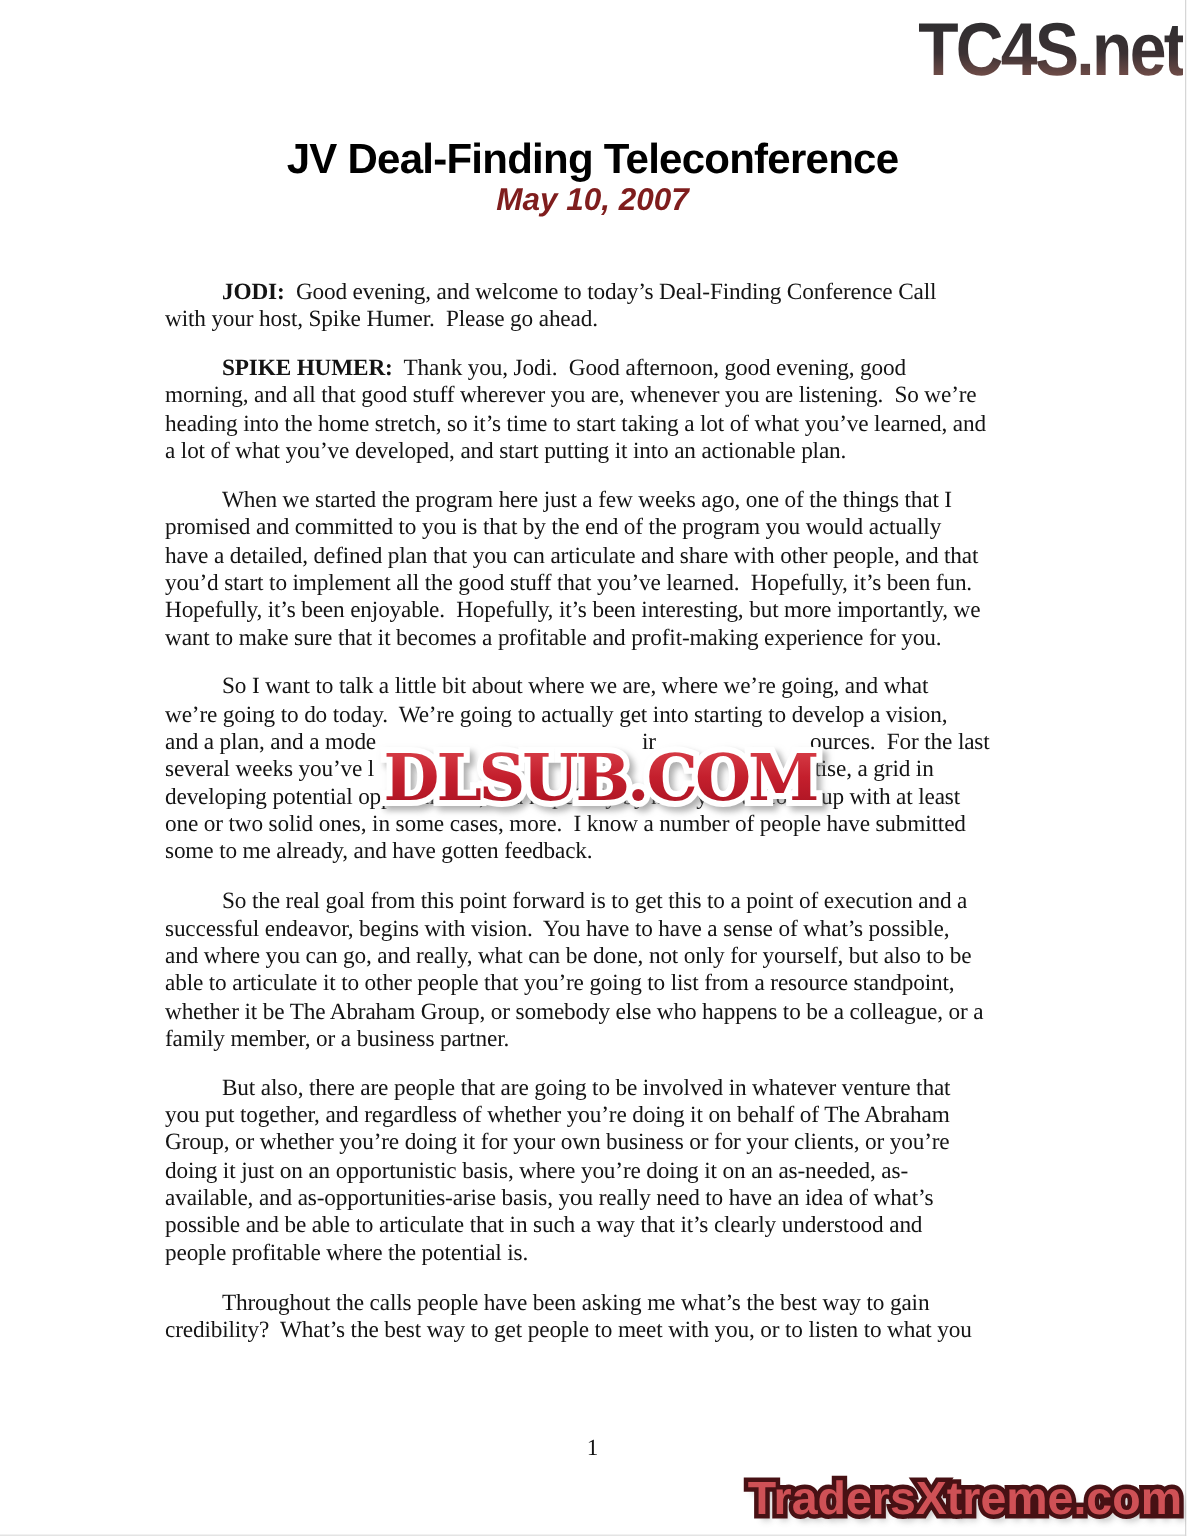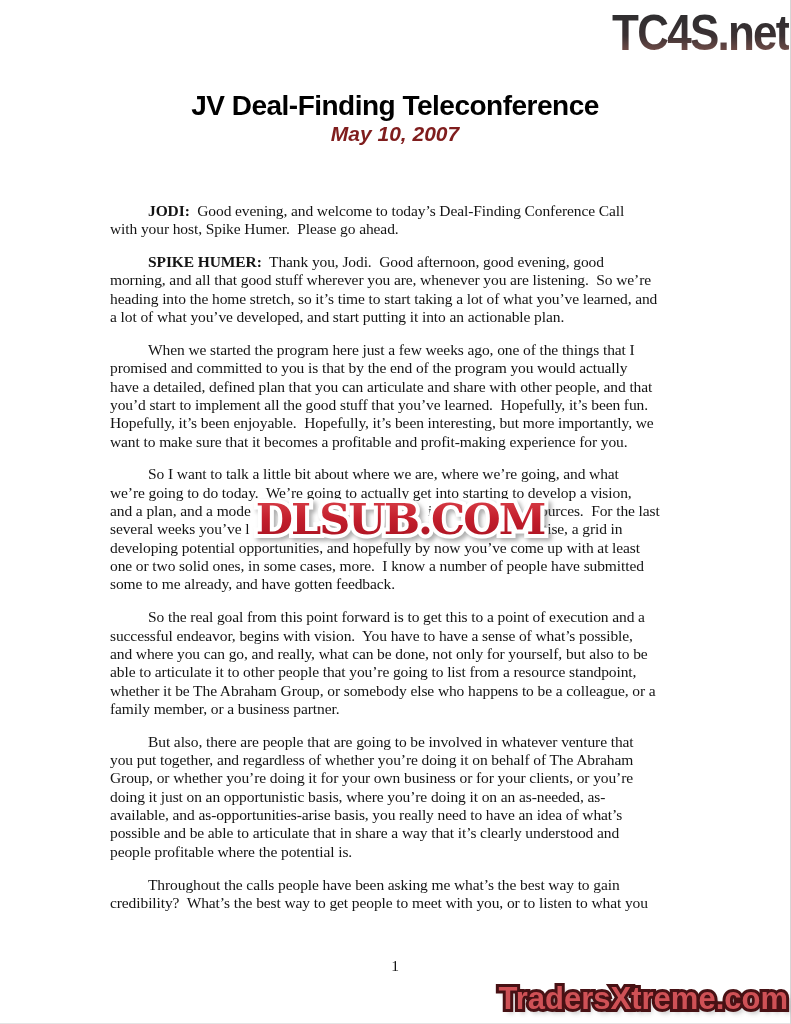--- a/index.html
+++ b/index.html
@@ -27,21 +27,21 @@
     font-size:28px;line-height:32px;letter-spacing:-.5px;color:#000;
   }
   .subtitle{
     font-family:"Liberation Sans",sans-serif;font-weight:bold;font-style:italic;
     font-size:21px;line-height:24px;color:#7f1d1d;
   }
 
   
   .body{
     position:absolute;left:110px;top:186px;width:575px;z-index:1;
-    font-size:15.5px;line-height:18.33px;letter-spacing:-.1px;margin-top:16px;
+    font-size:15.5px;line-height:18.33px;letter-spacing:-.1px;
   }
   .para{margin:0 0 14.5px 0;}
   .line{white-space:pre;position:relative;}
   .line.indent{padding-left:38px;}
   .line b{font-weight:bold;}
   .frag{position:absolute;top:0;z-index:2;}
   .frag.over{z-index:7;}
 
   
   .wm-dlsub{
@@ -122,21 +122,21 @@
         <div class="line"><span>able to articulate it to other people that you’re going to list from a resource standpoint,</span></div>
         <div class="line"><span>whether it be The Abraham Group, or somebody else who happens to be a colleague, or a</span></div>
         <div class="line"><span>family member, or a business partner.</span></div>
       </div>
       <div class="para">
         <div class="line indent"><span>But also, there are people that are going to be involved in whatever venture that</span></div>
         <div class="line"><span>you put together, and regardless of whether you’re doing it on behalf of The Abraham</span></div>
         <div class="line"><span>Group, or whether you’re doing it for your own business or for your clients, or you’re</span></div>
         <div class="line"><span>doing it just on an opportunistic basis, where you’re doing it on an as-needed, as-</span></div>
         <div class="line"><span>available, and as-opportunities-arise basis, you really need to have an idea of what’s</span></div>
-        <div class="line"><span>possible and be able to articulate that in share a way that it’s clearly understood and</span></div>
+        <div class="line"><span>possible and be able to articulate that in such a way that it’s clearly understood and</span></div>
         <div class="line"><span>people profitable where the potential is.</span></div>
       </div>
       <div class="para">
         <div class="line indent"><span>Throughout the calls people have been asking me what’s the best way to gain</span></div>
         <div class="line"><span>credibility?  What’s the best way to get people to meet with you, or to listen to what you</span></div>
       </div>
     </div>
 
   <div class="wm-dlsub">
     <span class="back">DLSUB.COM</span>

